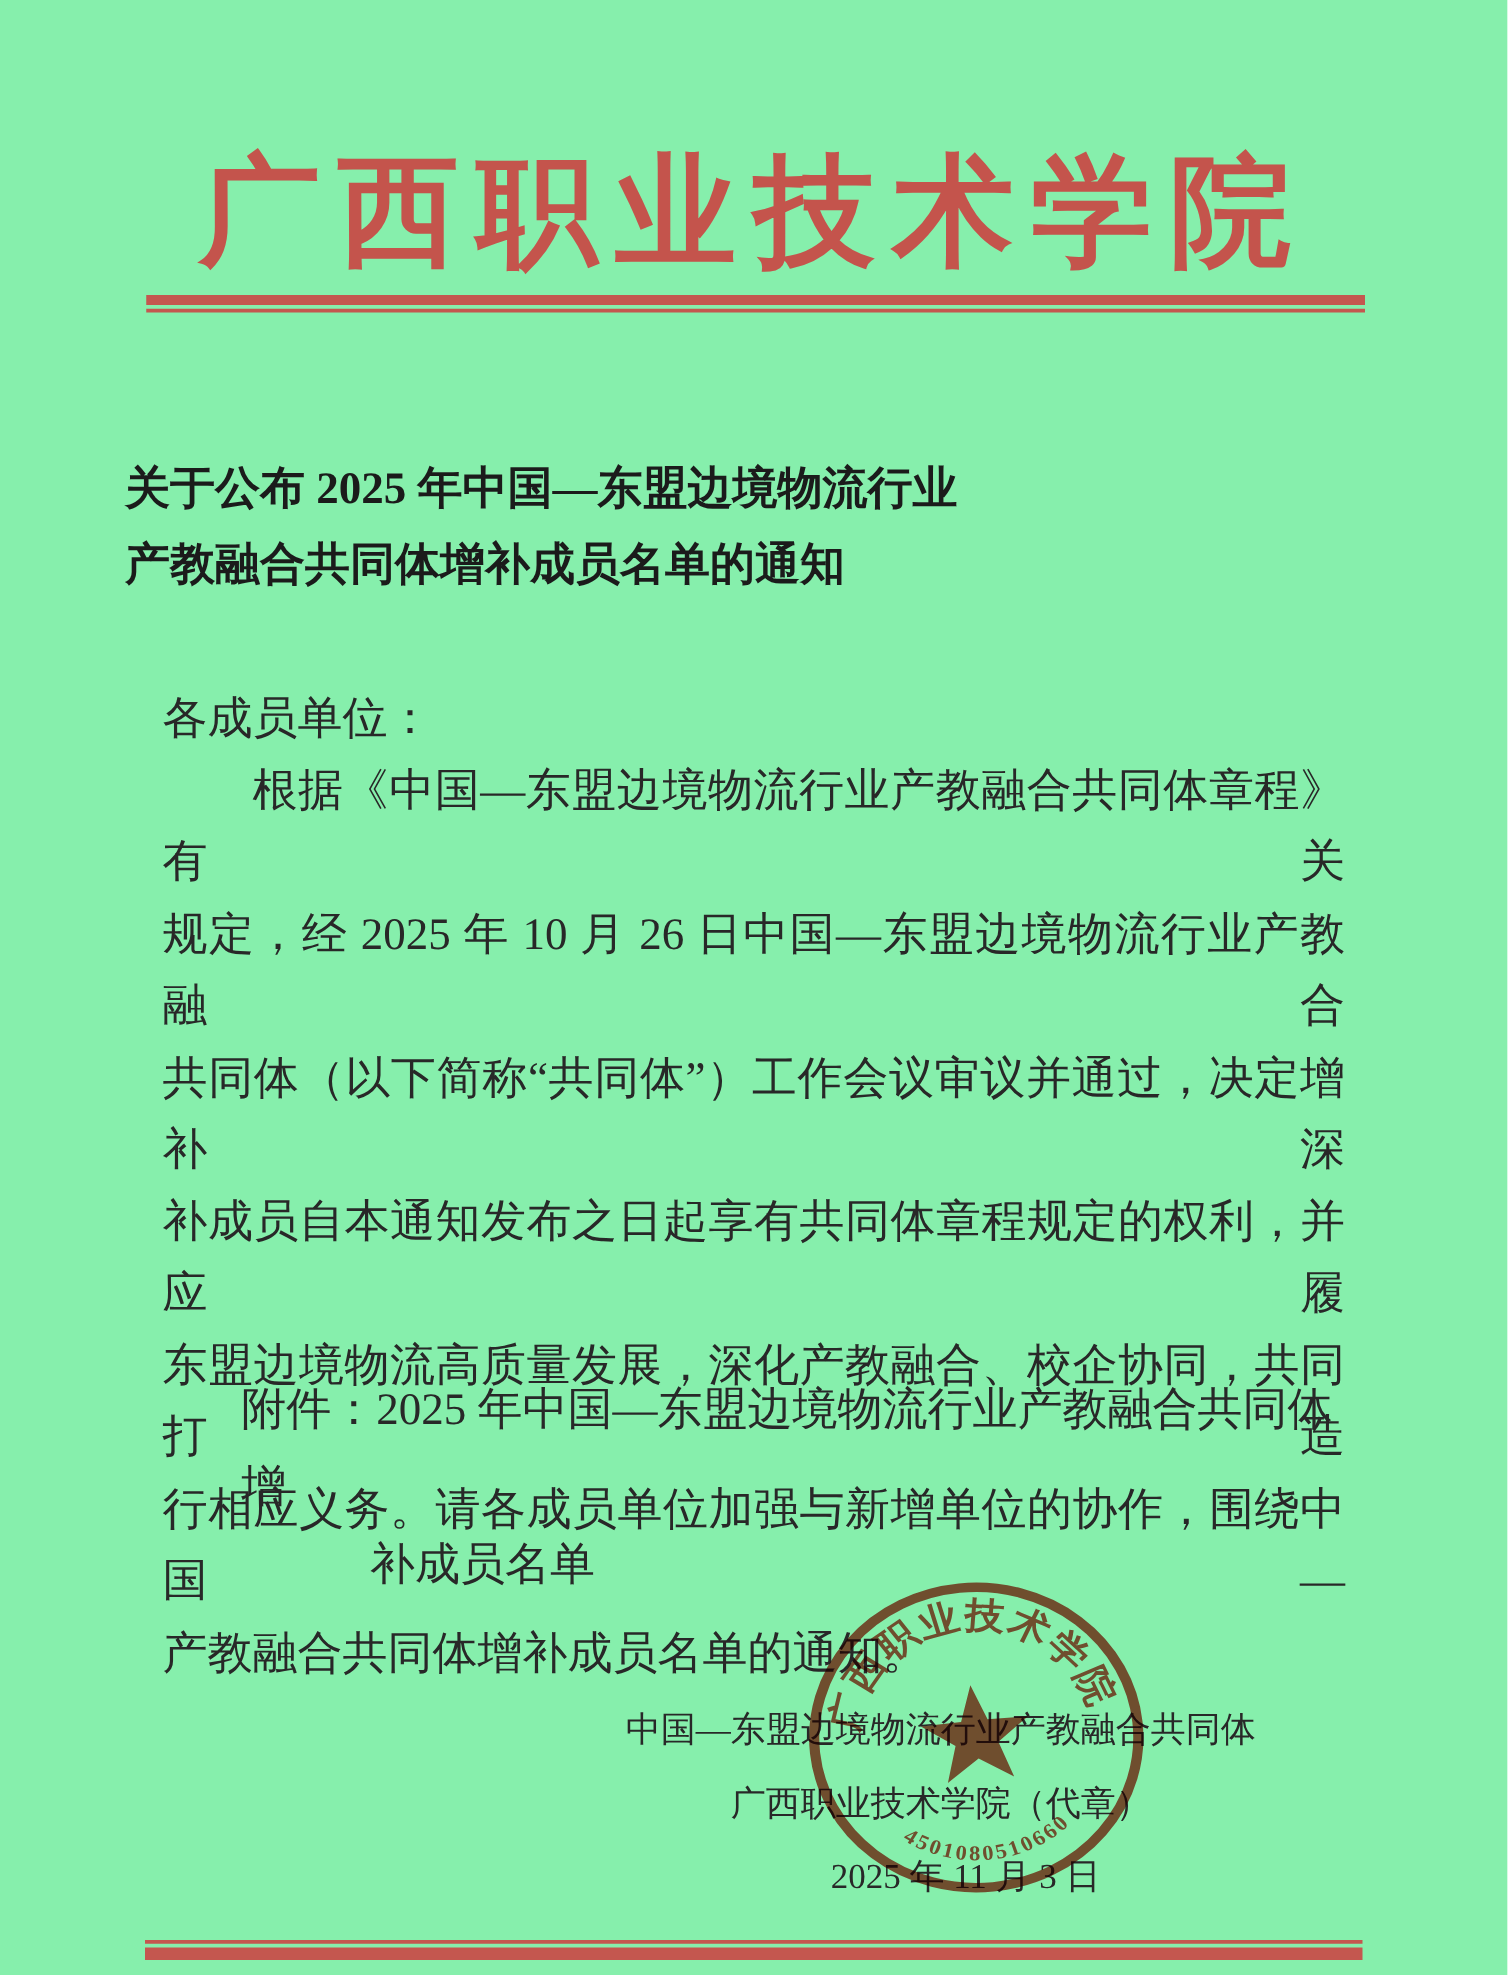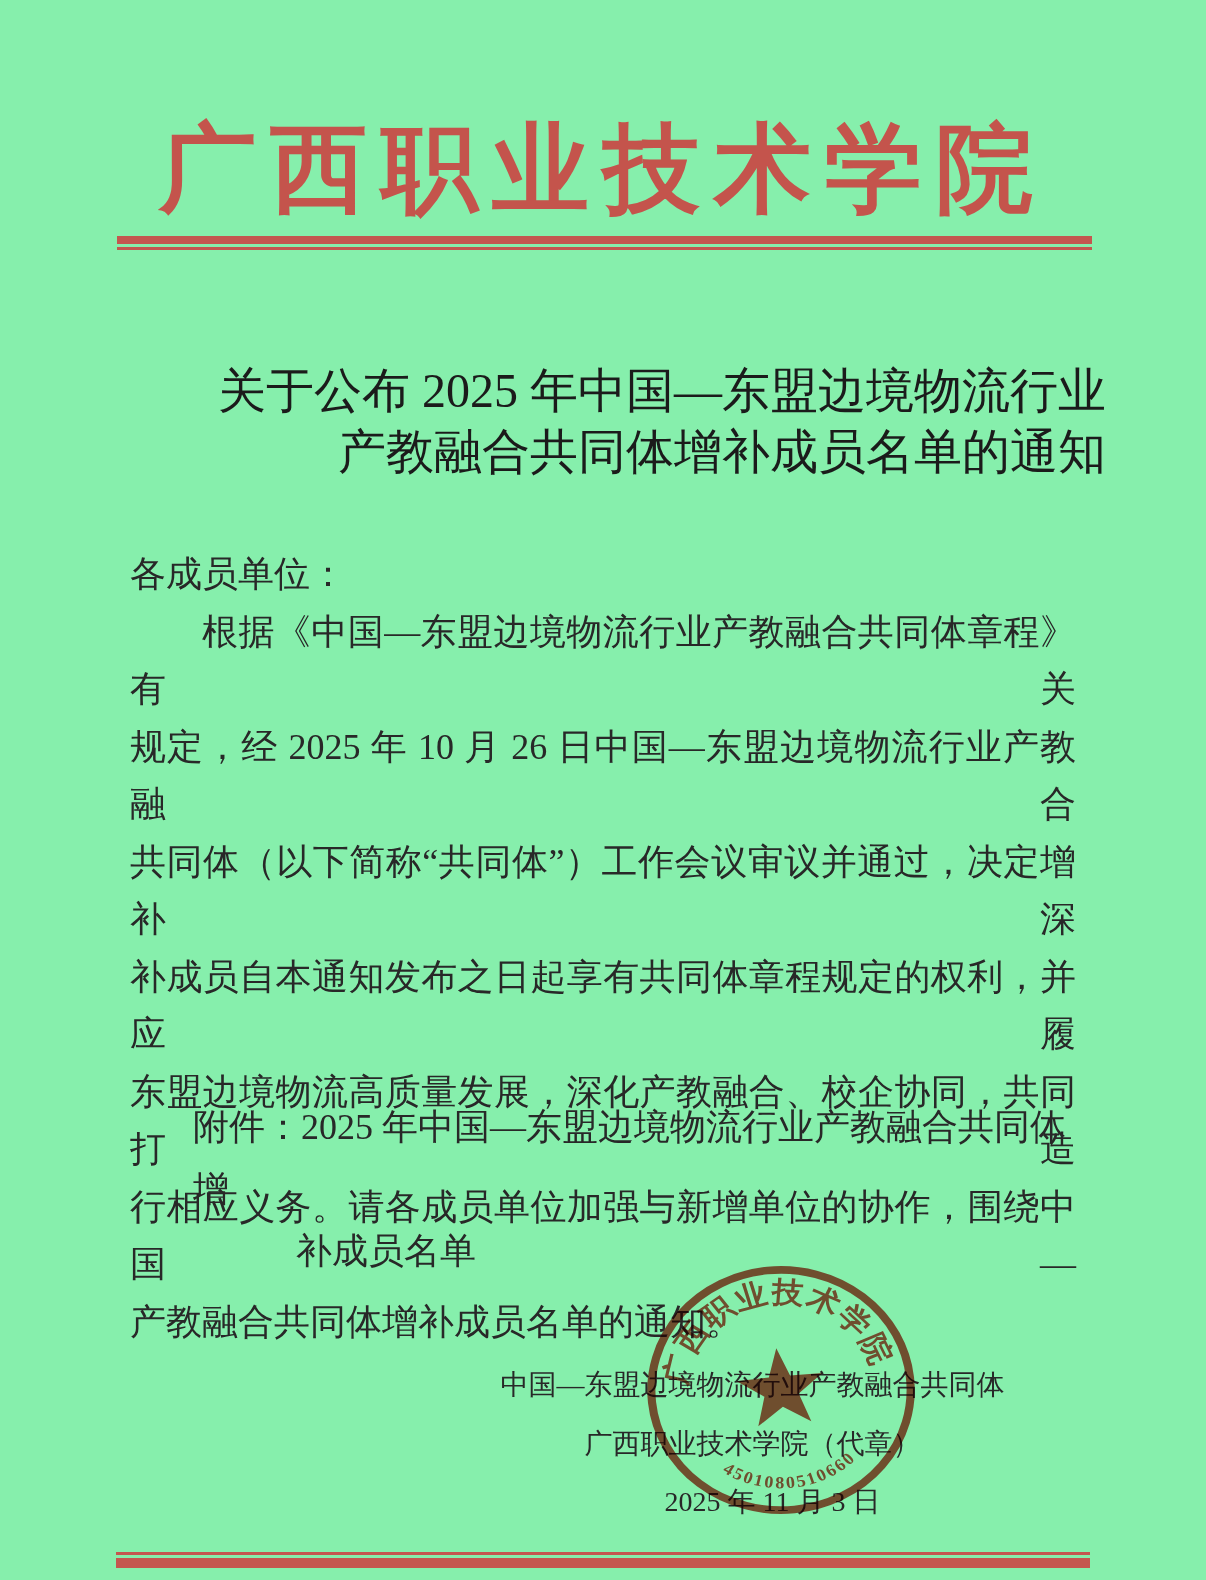--- a/index.html
+++ b/index.html
@@ -28,22 +28,22 @@
     white-space:nowrap;
   }
   .rule{position:absolute;background:var(--red-rule);}
   .rule-top-thick{left:117px;top:236px;width:975px;height:8px;}
   .rule-top-thin{left:117px;top:247px;width:975px;height:3px;}
   .rule-bottom-thin{left:116px;top:1552px;width:974px;height:3px;}
   .rule-bottom-thick{left:116px;top:1558px;width:974px;height:10px;}
   
   .doc-title{
     position:absolute;top:360px;left:100px;width:1006px;
-    text-align:right;
-    font-size:48px;font-weight:normal;line-height:61px;
+    text-align:left;
+    font-size:36px;font-weight:bold;line-height:61px;
     color:var(--ink-title);
     font-family:"Liberation Serif","DejaVu Serif",serif;
   }
   
   .body-block{
     position:absolute;left:130px;top:546px;width:946px;
     font-size:36px;line-height:57.5px;color:var(--ink);
   }
   .line{white-space:nowrap;}
   .line.justify{

